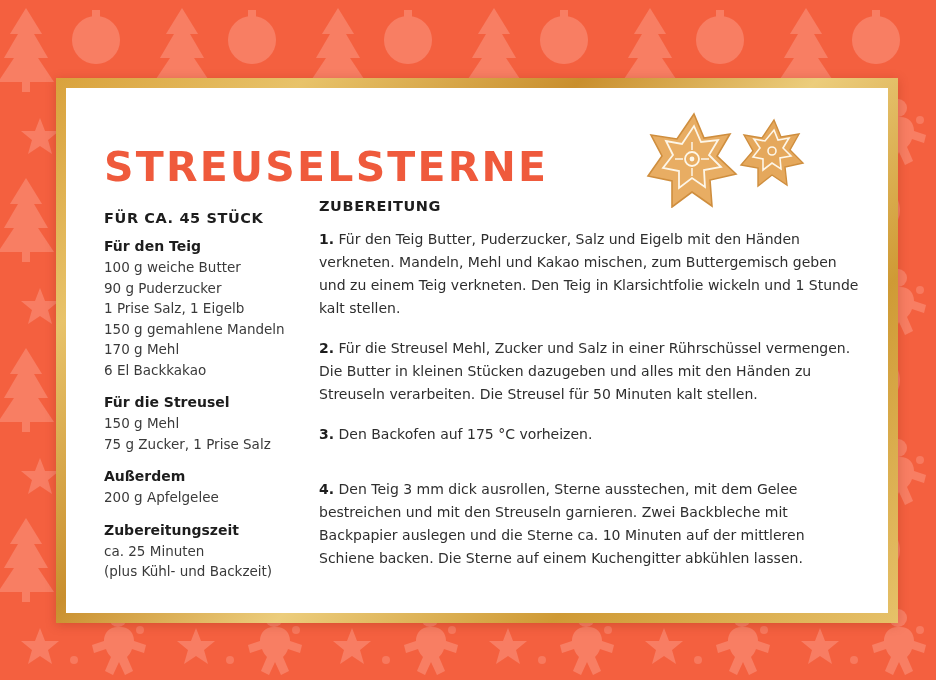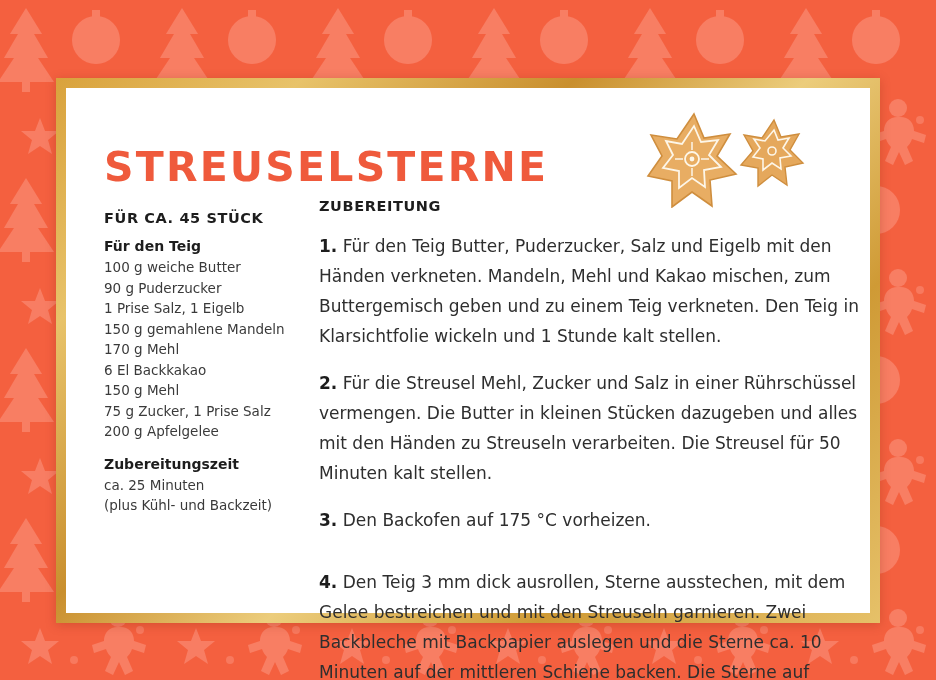--- a/index.html
+++ b/index.html
@@ -30,20 +30,21 @@
 
   
   #card-frame {
     position: absolute;
     left: 56px;
     top: 78px;
     width: 824px;
     height: 545px;
     background: linear-gradient(135deg, #d9a23c 0%, #e8c36a 18%, #c98f2e 38%, #eccd7c 55%, #cf9a35 75%, #e6c169 100%);
     box-shadow: 0 2px 10px rgba(120, 30, 10, 0.25);
+    padding-left: 18px;
   }
   #card {
     position: absolute;
     left: 10px;
     top: 10px;
     right: 10px;
     bottom: 10px;
     background: #ffffff;
   }
 
@@ -101,22 +102,22 @@
   }
   .sub-head.first { margin-top: 0; }
 
   .ing-line {
     font-size: 13.5px;
     line-height: 20.5px;
     color: #3a3a3a;
   }
 
   .step {
-    font-size: 17px;
-    line-height: 30px;
+    font-size: 14px;
+    line-height: 23px;
     color: #2e2e2e;
     margin-bottom: 17px;
     text-align: left;
   }
   .step:last-child { margin-bottom: 0; margin-top: 32px; }
   .step-num {
     font-weight: bold;
     color: #1d1d1d;
   }
 </style>
@@ -189,23 +190,25 @@
         <div class="col-head">FÜR CA. 45 STÜCK</div>
 
         <div class="sub-head first">Für den Teig</div>
         <div class="ing-line">100 g weiche Butter</div>
         <div class="ing-line">90 g Puderzucker</div>
         <div class="ing-line">1 Prise Salz, 1 Eigelb</div>
         <div class="ing-line">150 g gemahlene Mandeln</div>
         <div class="ing-line">170 g Mehl</div>
         <div class="ing-line">6 El Backkakao</div>
 
+        <div class="sub-head">Für die Streusel</div>
         <div class="ing-line">150 g Mehl</div>
         <div class="ing-line">75 g Zucker, 1 Prise Salz</div>
 
+        <div class="sub-head">Außerdem</div>
         <div class="ing-line">200 g Apfelgelee</div>
 
         <div class="sub-head">Zubereitungszeit</div>
         <div class="ing-line">ca. 25 Minuten</div>
         <div class="ing-line">(plus Kühl- und Backzeit)</div>
       </div>
 
       <div id="right-col">
         <div class="col-head">ZUBEREITUNG</div>
 

